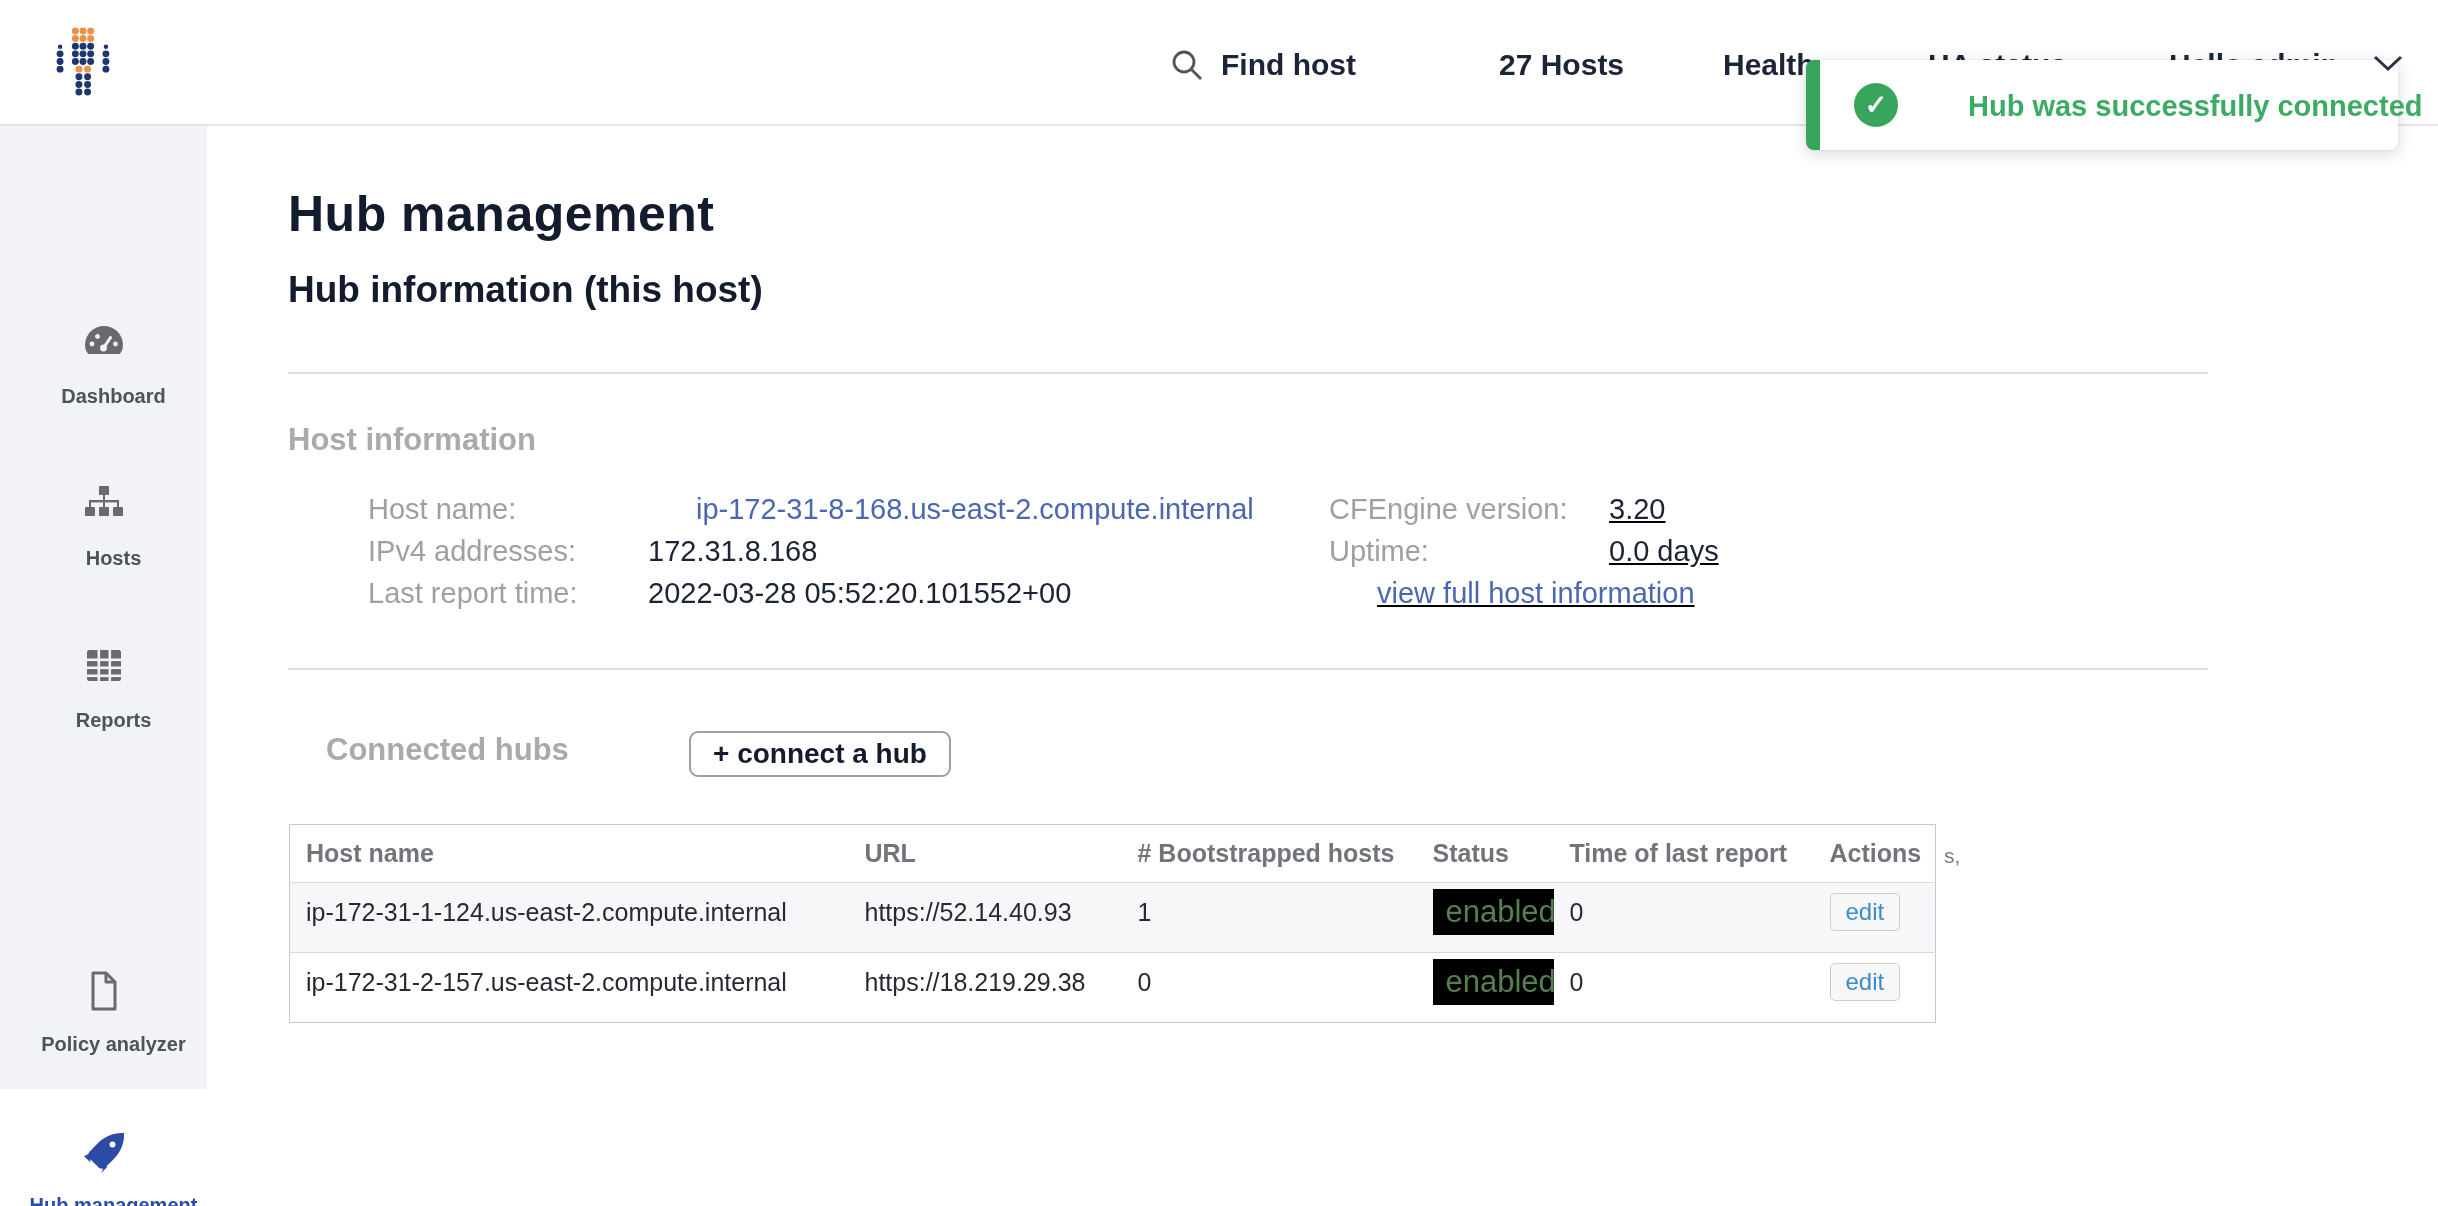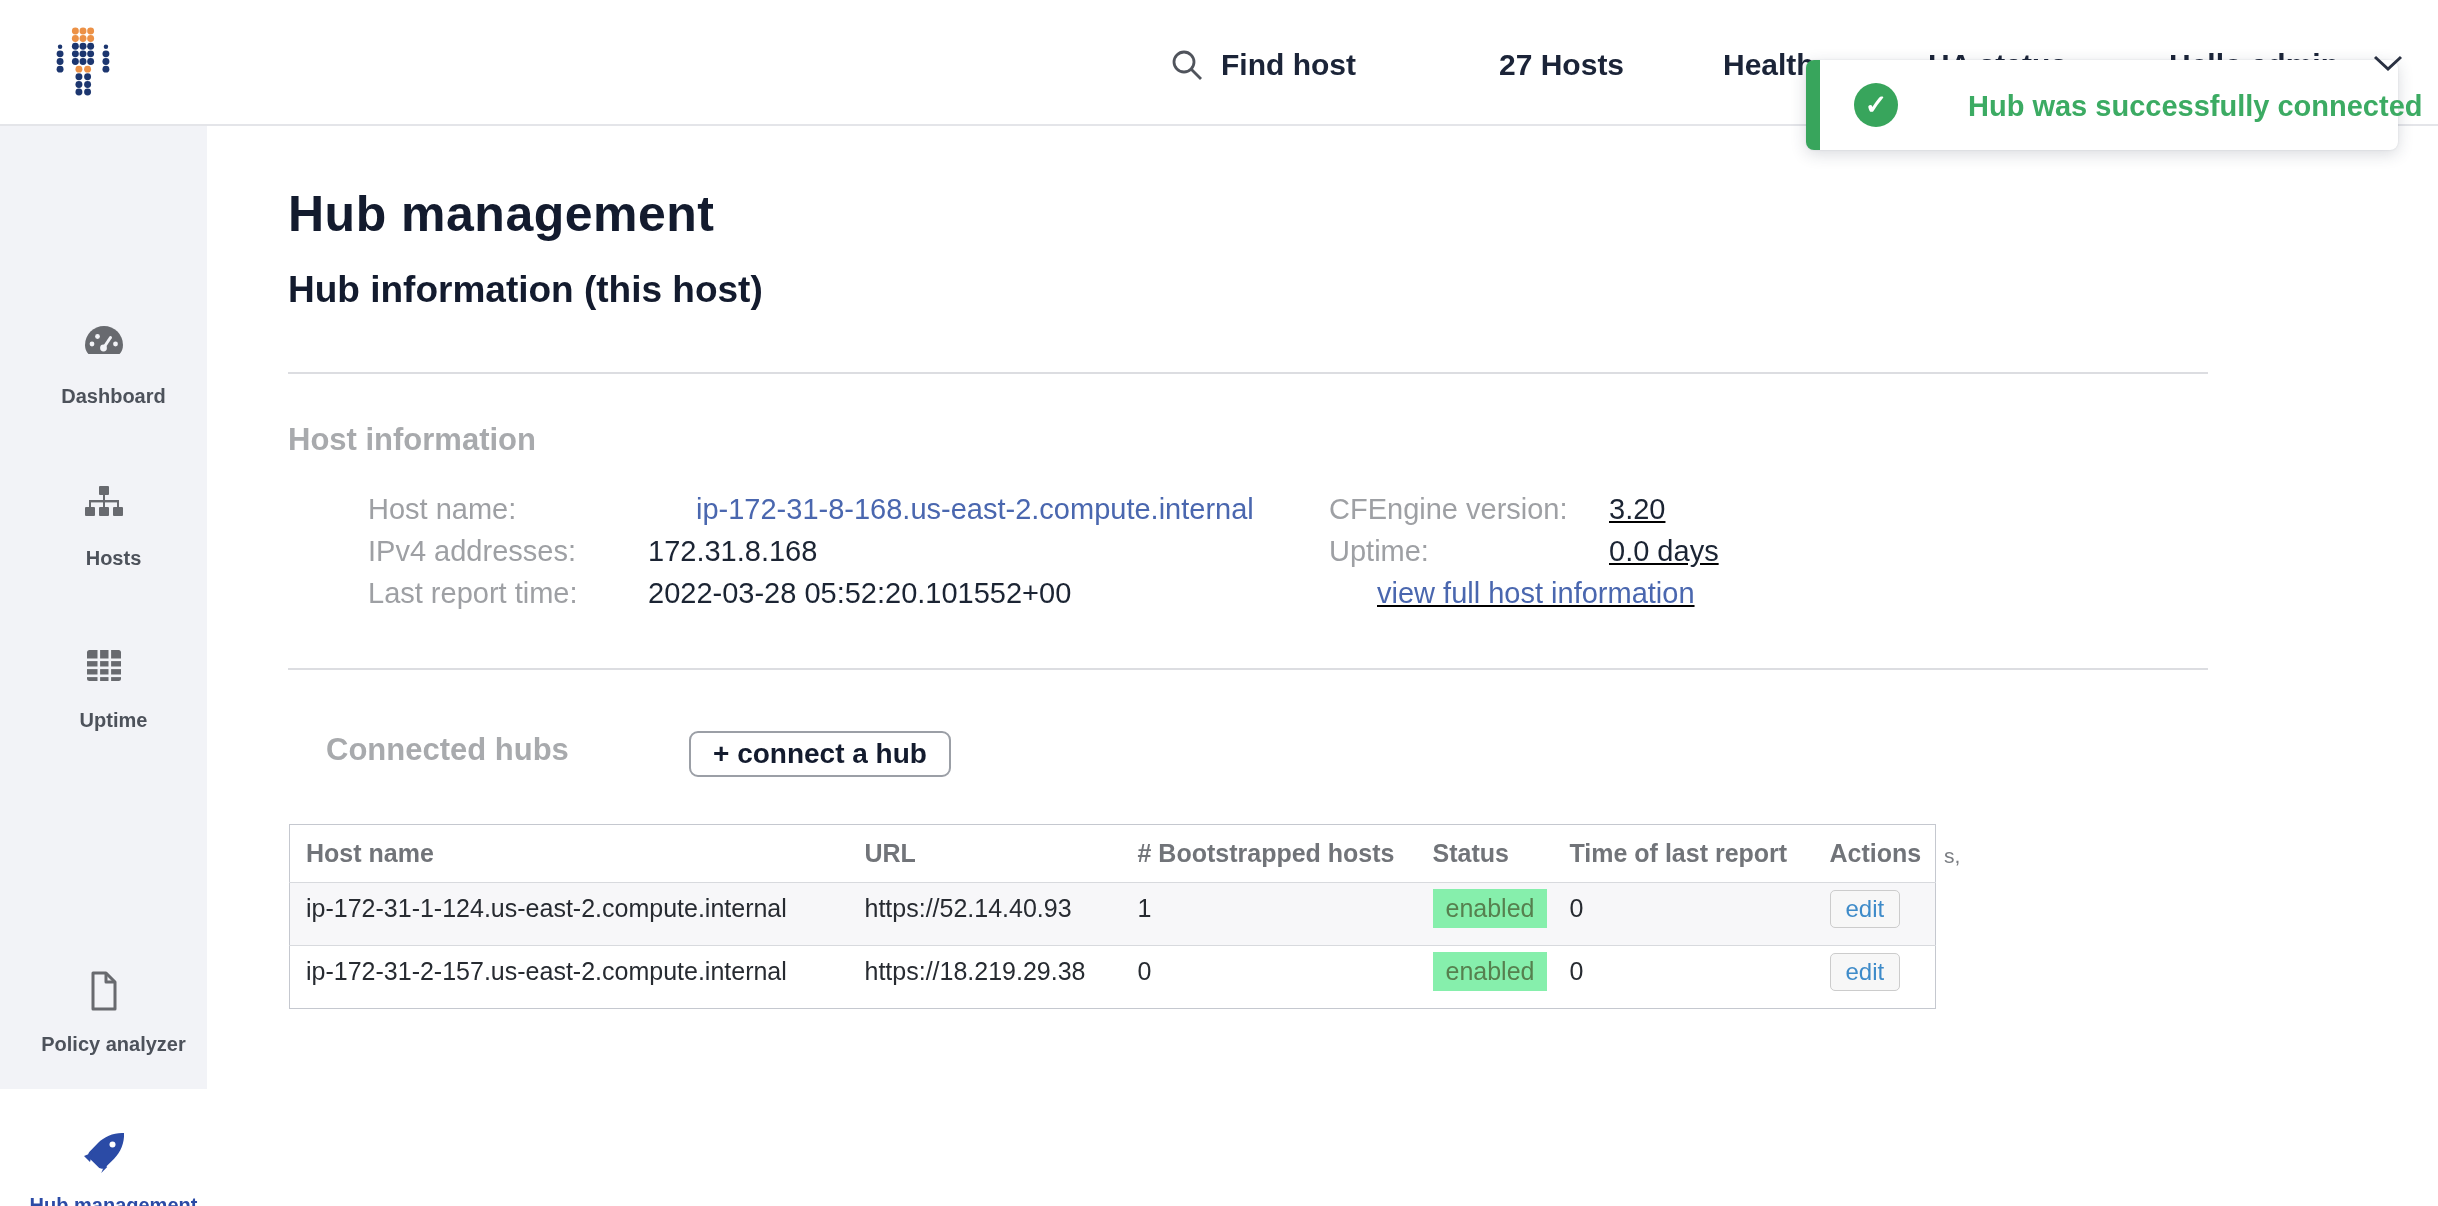--- a/index.html
+++ b/index.html
@@ -64,22 +64,22 @@
                color:#131b2e;cursor:pointer;}
 
   
   .hub-table{position:absolute;left:82px;top:700px;width:1646px;border-collapse:collapse;
              table-layout:fixed;background:#fff;border:1px solid #c5c8cf;}
   .hub-table th{padding:14px 6px 14px 16px;text-align:left;font-size:25px;font-weight:700;
                 color:#717479;white-space:nowrap;overflow:hidden;}
   .hub-table td{padding:6px 6px 17px 16px;border-top:1px solid #d8dade;font-size:25px;
                 color:#272b31;white-space:nowrap;overflow:hidden;}
   .hub-table tr.striped td{background:#f7f7f9;}
-  .badge-enabled{display:inline-block;padding:5px 13px;background:#86efac;color:#56804f;
-                 font-size:25px;}
+  .badge-enabled{display:inline-block;padding:5px 13px;background:#000000;color:#56804f;
+                 font-size:31px;}
   .edit-btn{padding:4px 15px;background:#f7f7f7;border:1px solid #cccccc;border-radius:5px;
             font-family:Liberation Sans, sans-serif;font-size:24px;color:#3e8bc9;cursor:pointer;text-align:center;}
   .stray{position:absolute;left:1737px;top:720px;font-size:21px;color:#7a7d82;}
 </style>
 </head>
 <body>
 
 <div id="app">
 
   <div class="header">
@@ -186,21 +186,21 @@
       <span class="side-icon">
         <svg width="50" height="44" viewBox="0 0 48 44">
           <rect x="7" y="6" width="34" height="31" rx="2.5" fill="#686a6f"></rect>
           <rect x="7" y="14.5" width="34" height="2.6" fill="#f2f3f7"></rect>
           <rect x="7" y="22.5" width="34" height="2.6" fill="#f2f3f7"></rect>
           <rect x="7" y="30.5" width="34" height="2.6" fill="#f2f3f7"></rect>
           <rect x="17.5" y="6" width="2.6" height="31" fill="#f2f3f7"></rect>
           <rect x="28.5" y="6" width="2.6" height="31" fill="#f2f3f7"></rect>
         </svg>
       </span>
-      <span class="side-label">Uptime</span>
+      <span class="side-label">Reports</span>
     </div>
 
 
     <div class="side-item" style="top:844px;">
       <span class="side-icon">
         <svg width="50" height="46" viewBox="0 0 48 46" fill="none" stroke="#686a6f" stroke-width="3" stroke-linejoin="round">
           <path d="M13 5h13l9 9v27H13z"></path>
           <path d="M26 5v9h9"></path>
         </svg>
       </span>

